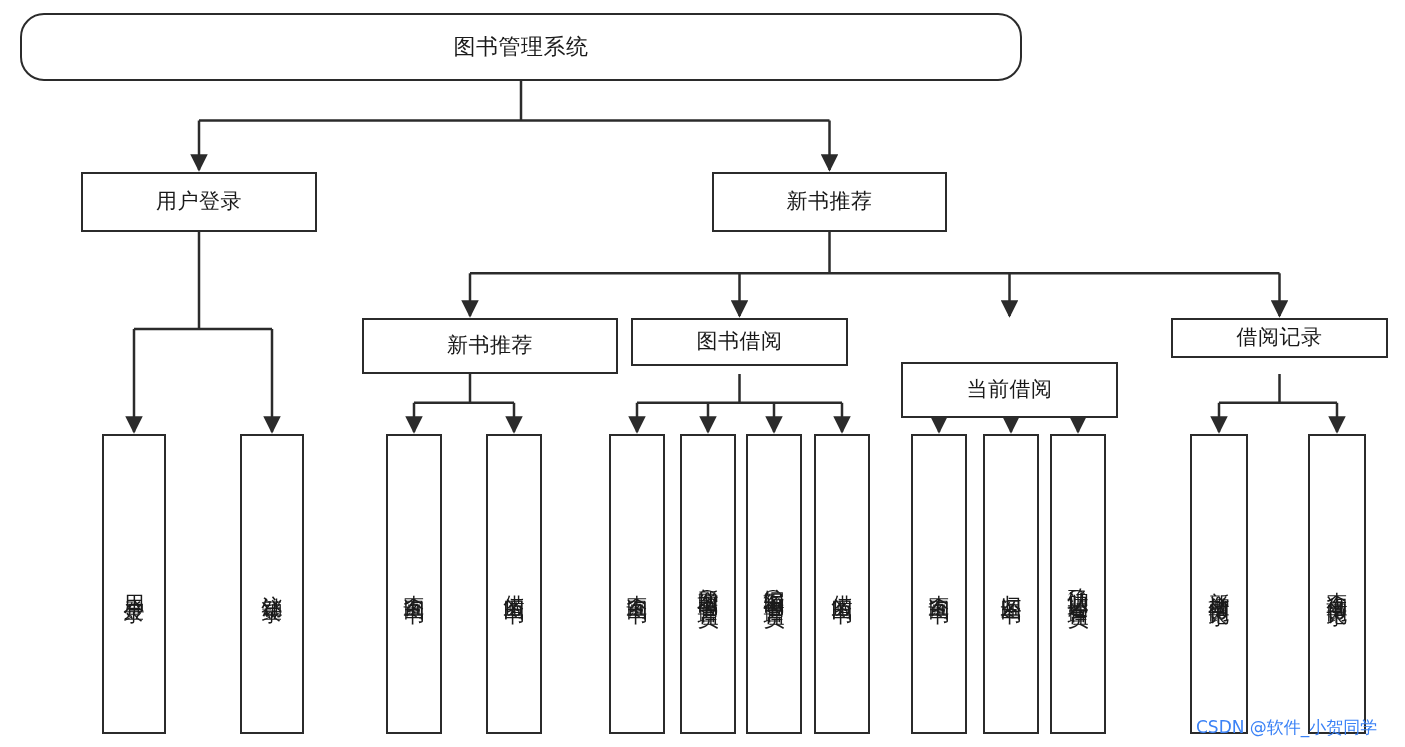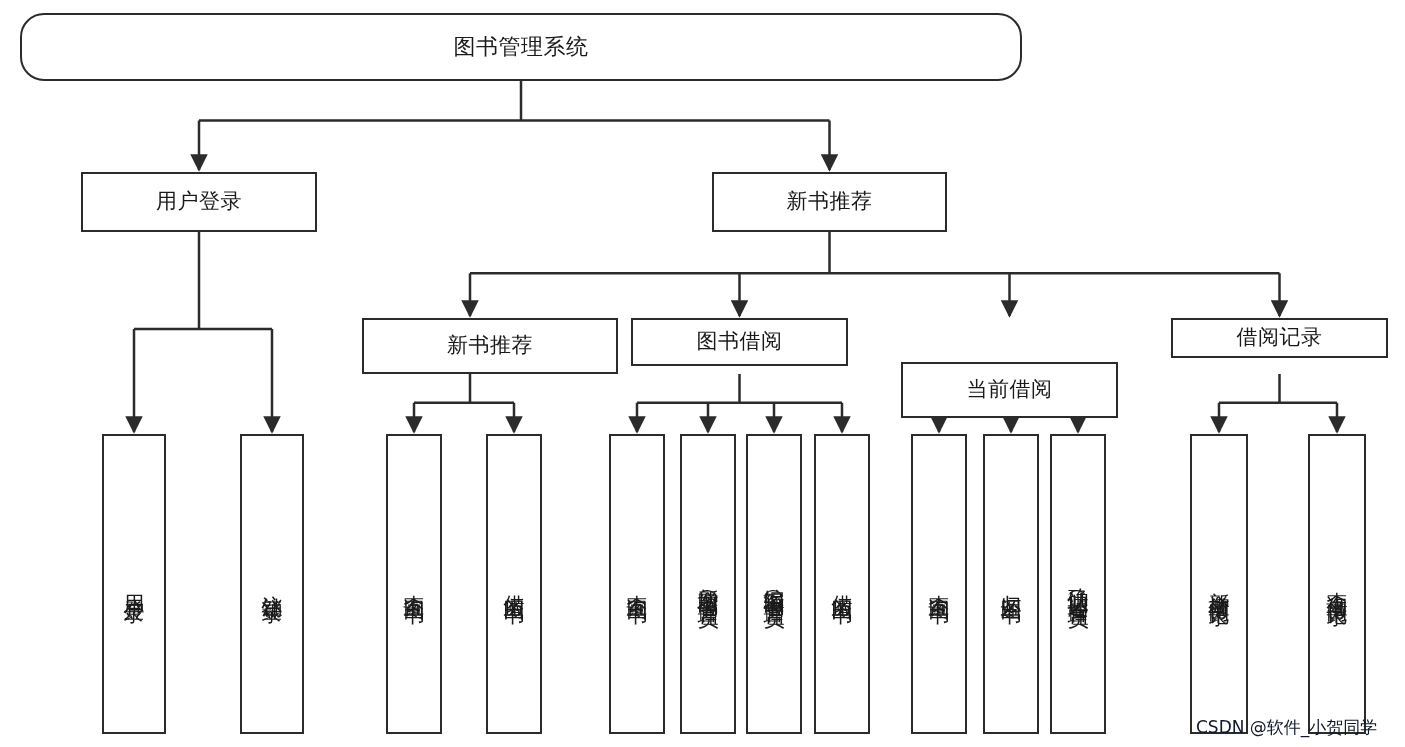--- a/index.html
+++ b/index.html
@@ -178,15 +178,15 @@
         <span class="label">确认归还（管理员）</span>
       </div>
       <div class="node v" style="left: 1190px; top: 434px; width: 58px; height: 300px;">
         <span class="label">新增借阅记录</span>
       </div>
       <div class="node v" style="left: 1308px; top: 434px; width: 58px; height: 300px;">
         <span class="label">查询借阅记录</span>
       </div>
     </div>
 
-  <div class="watermark" style="left: 1196px; top: 716px; color: #0f172a;">CSDN @软件_小贺同学</div>
+  <div class="watermark" style="left: 1196px; top: 716px; color: #3b82f6;">CSDN @软件_小贺同学</div>
 
 </div>
 
 </body></html>

